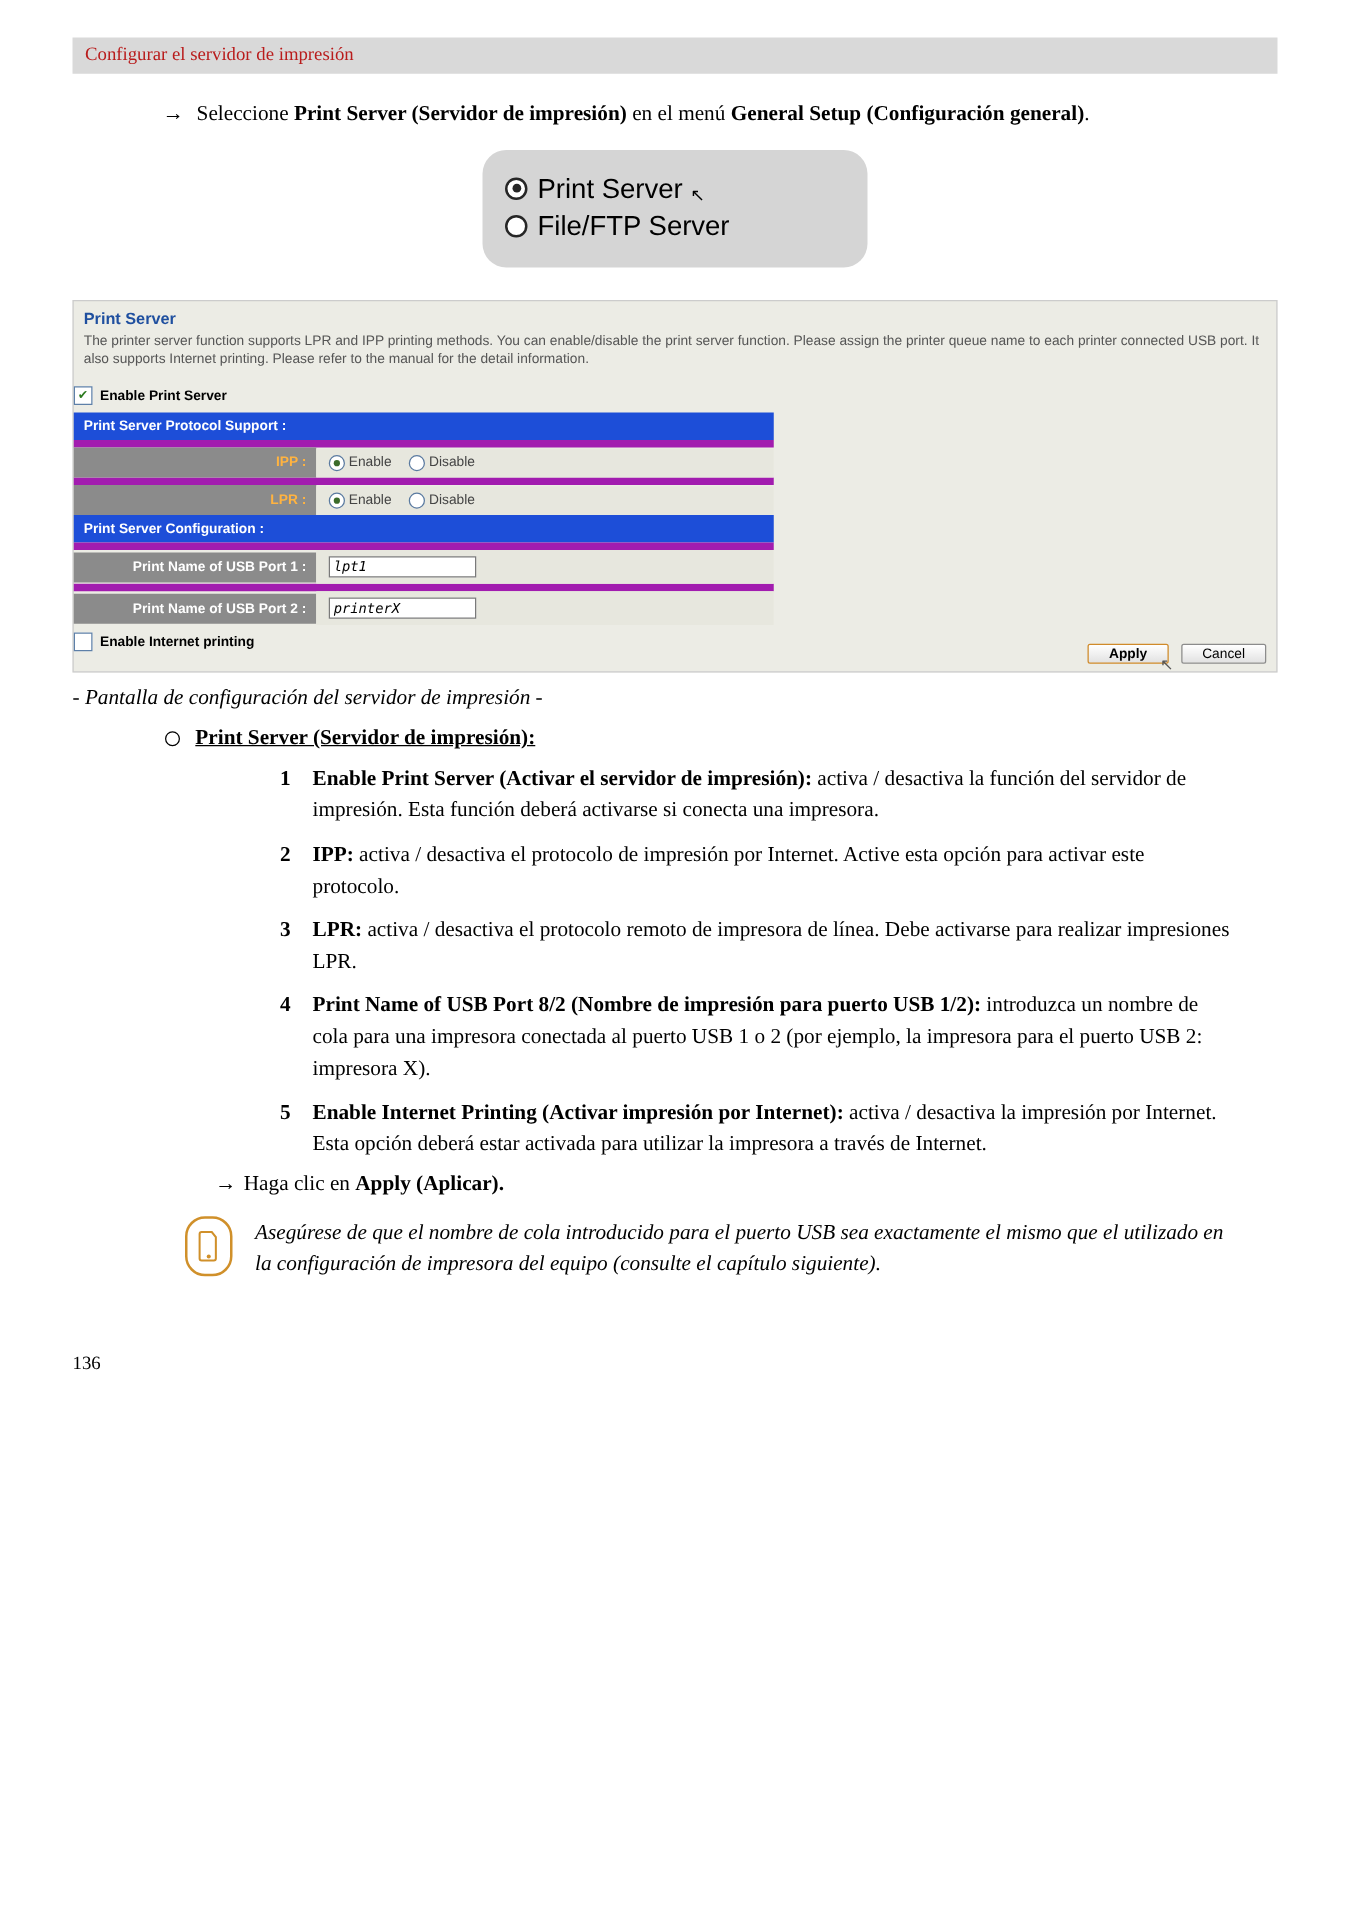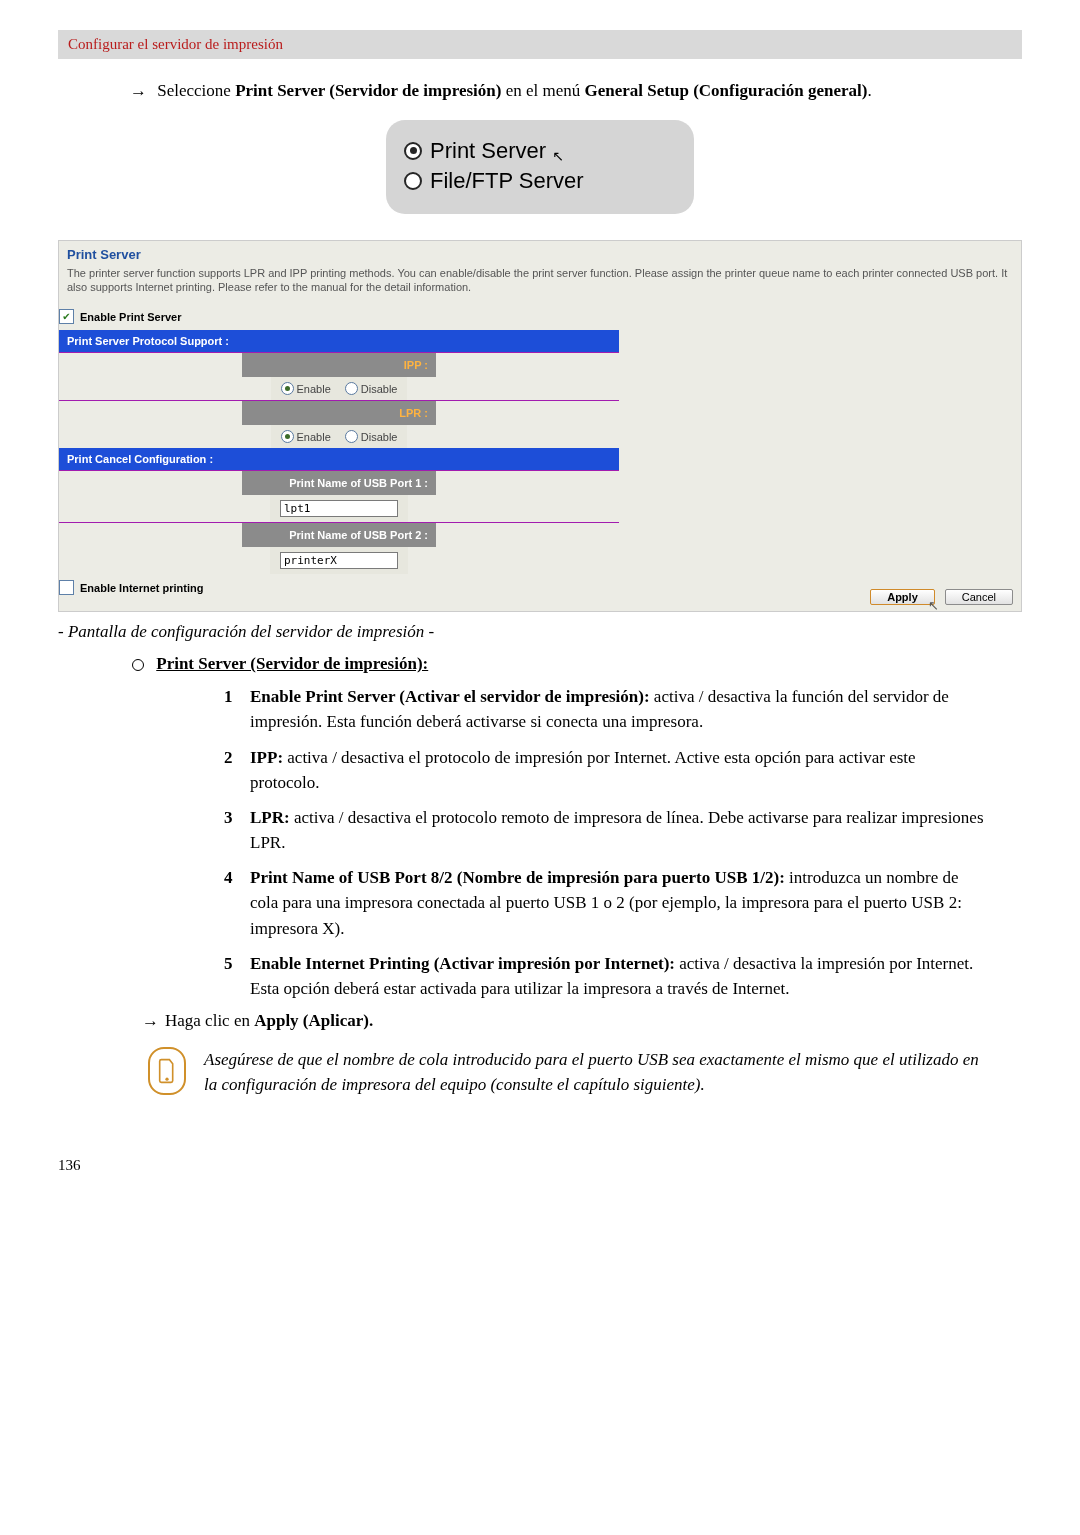--- a/index.html
+++ b/index.html
@@ -116,22 +116,21 @@
   .section-bar {
     background: #1d4ed8;
     color: #fff;
     font-weight: bold;
     padding: 5px 8px;
     font-size: 11px;
   }
   .cfg-row {
     display: flex;
     align-items: center;
-    border-top: 1px solid #a21caf;
-    flex-direction: column;
+    border-top: 6px solid #a21caf;
   }
   .cfg-label {
     width: 178px;
     background: #8b8b8b;
     color: #fff;
     text-align: right;
     padding: 6px 8px;
     font-weight: bold;
     font-size: 11px;
   }
@@ -156,20 +155,21 @@
   }
   .rsmall .dot { width: 5px; height: 5px; border-radius: 50%; background: #3b6b2a; }
   .opt { display: inline-flex; align-items: center; color: #444; font-size: 11px; }
   .txt-input {
     font-family: monospace;
     font-size: 11px;
     padding: 1px 3px;
     border: 1px solid #7a7a7a;
     background: #fff;
     width: 110px;
+    font-style: italic;
   }
   .btn-bar {
     display: flex;
     justify-content: flex-end;
     gap: 10px;
     padding: 30px 8px 6px 8px;
     position: relative;
   }
   .winbtn {
     font-family: Tahoma, sans-serif;
@@ -215,21 +215,21 @@
     display: flex;
     gap: 10px;
     margin: 10px 0;
     line-height: 1.48;
   }
   ol.numbered li .num {
     font-weight: bold;
     min-width: 16px;
   }
   .click-apply {
-    margin: 10px 0 16px 84px;
+    margin: 10px 0 16px 114px;
   }
   .note-row {
     display: flex;
     gap: 18px;
     margin: 14px 0 0 90px;
     align-items: flex-start;
   }
   .note-icon {
     width: 34px; height: 44px;
     border: 2px solid #d0902a;
@@ -317,21 +317,21 @@
                 </span>
                 <span>Enable</span>
               </span>
             <span class="opt">
                 <span class="rsmall"></span>
                 <span>Disable</span>
               </span>
           </div>
         </div>
 
-        <div class="section-bar">Print Cancel Configuration :</div>
+        <div class="section-bar">Print Server Configuration :</div>
 
         <div class="cfg-row">
           <div class="cfg-label">Print Name of USB Port 1 :</div>
           <div class="cfg-value">
             <input class="txt-input" value="lpt1" style="">
           </div>
         </div>
         <div class="cfg-row">
           <div class="cfg-label">Print Name of USB Port 2 :</div>
           <div class="cfg-value">

